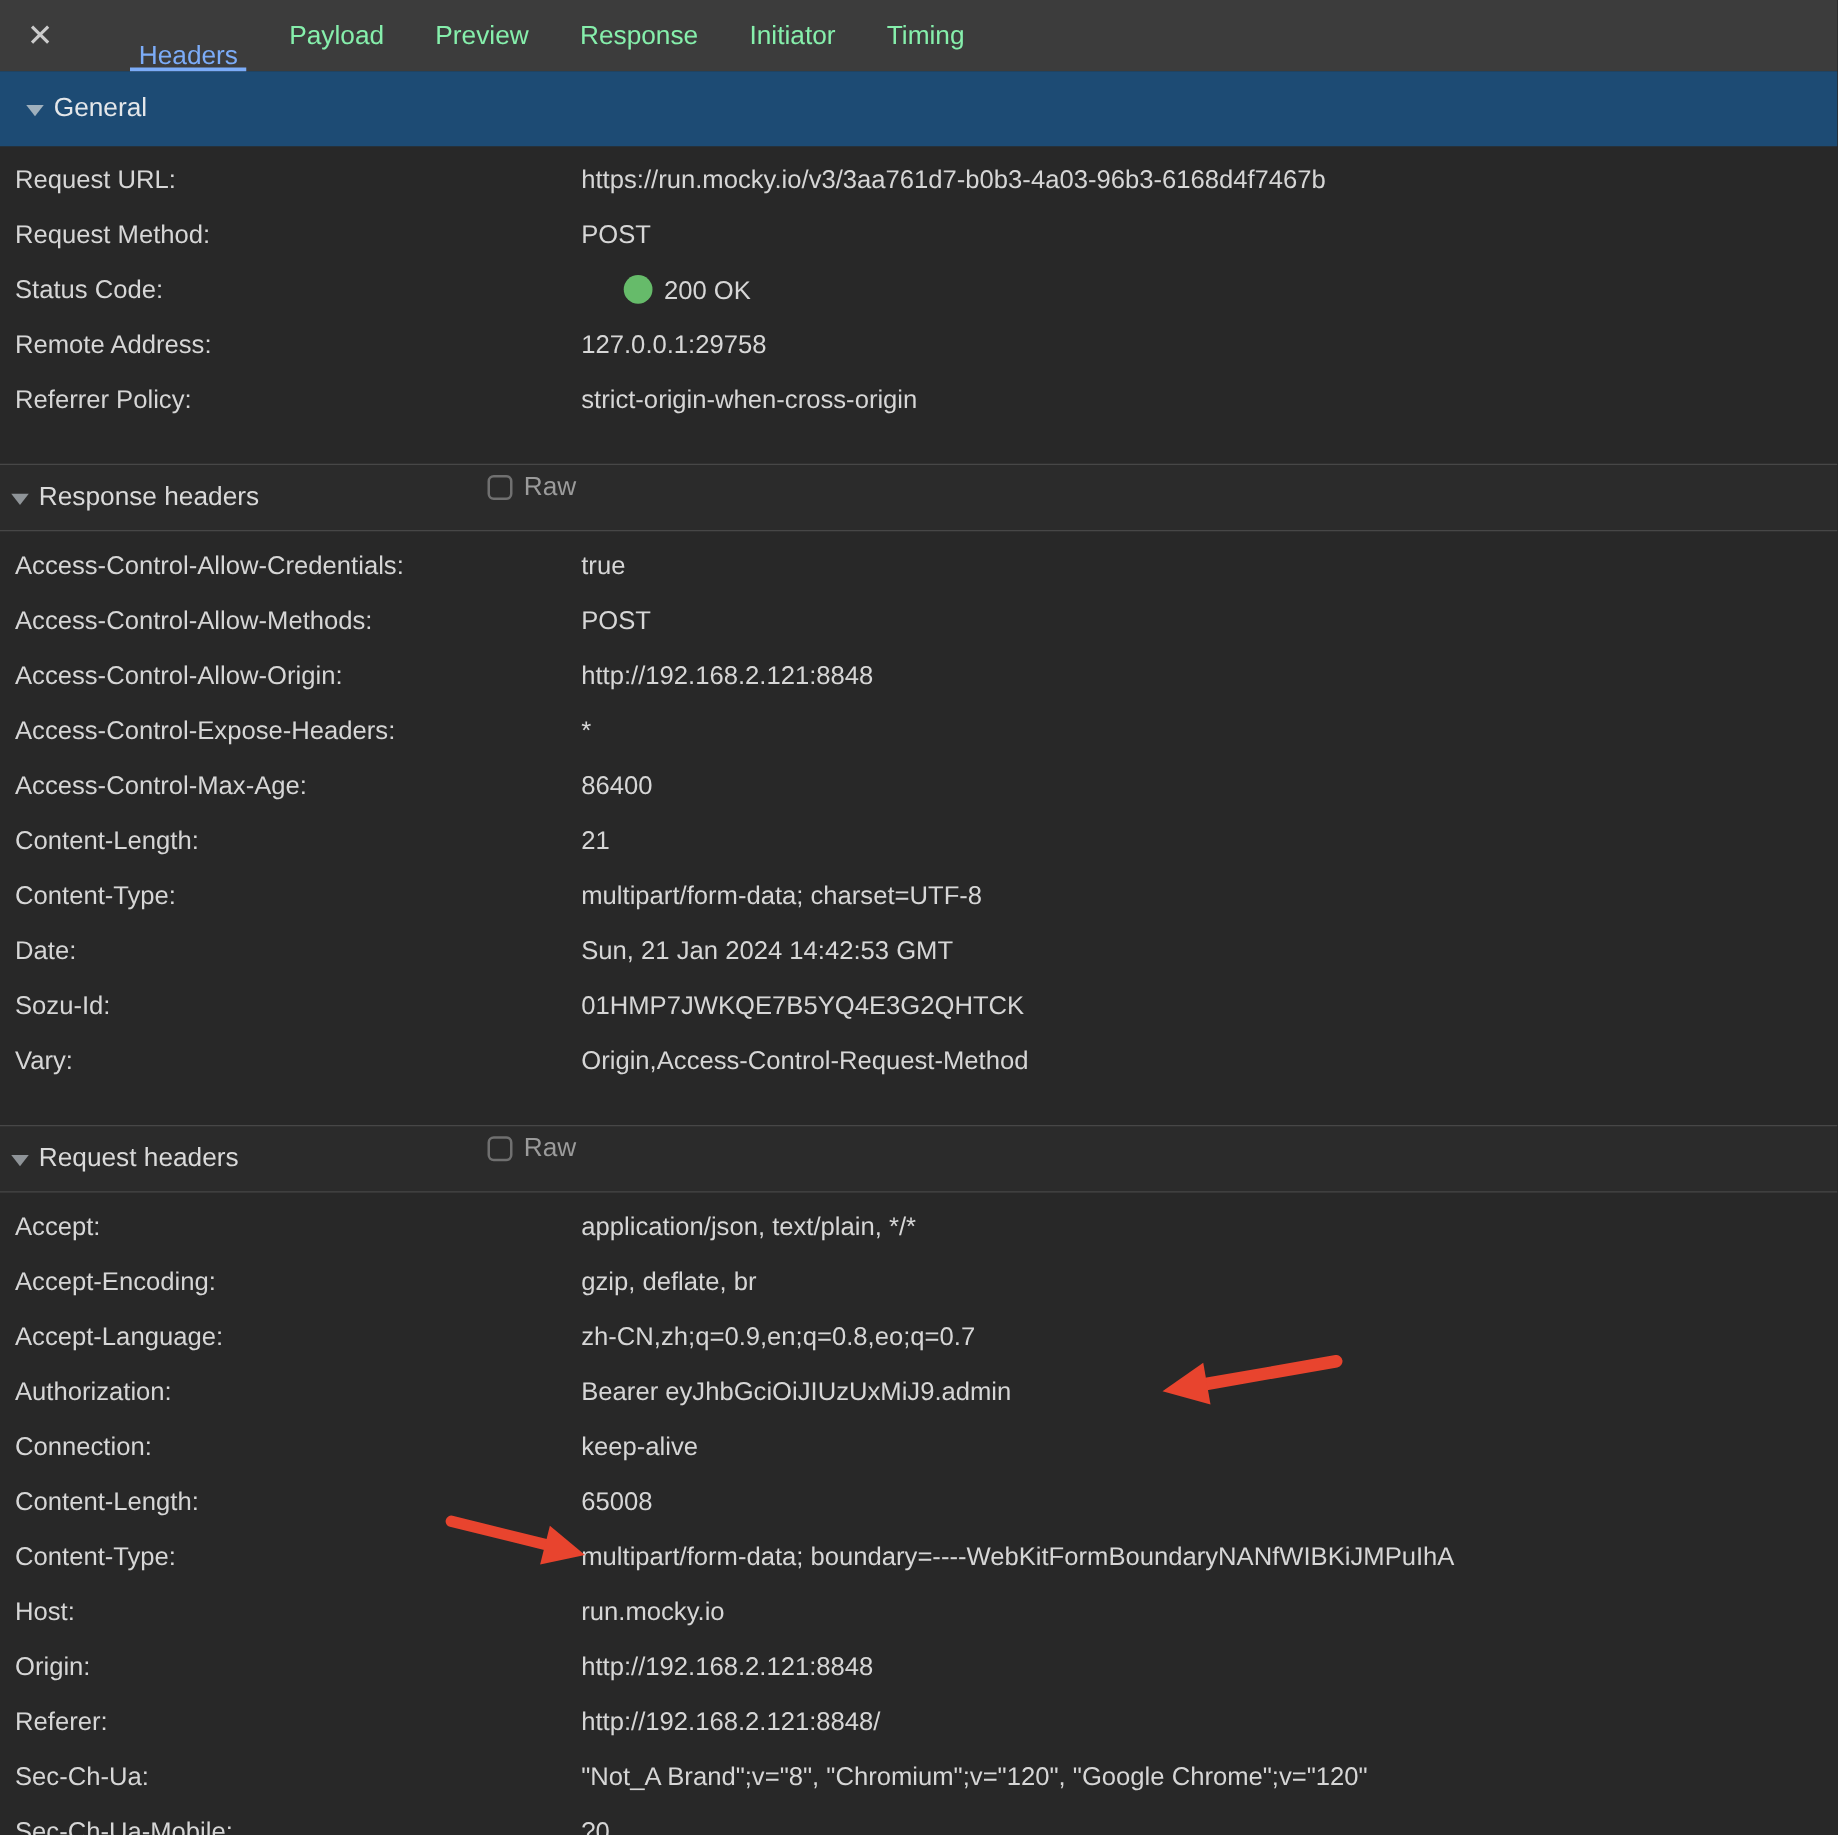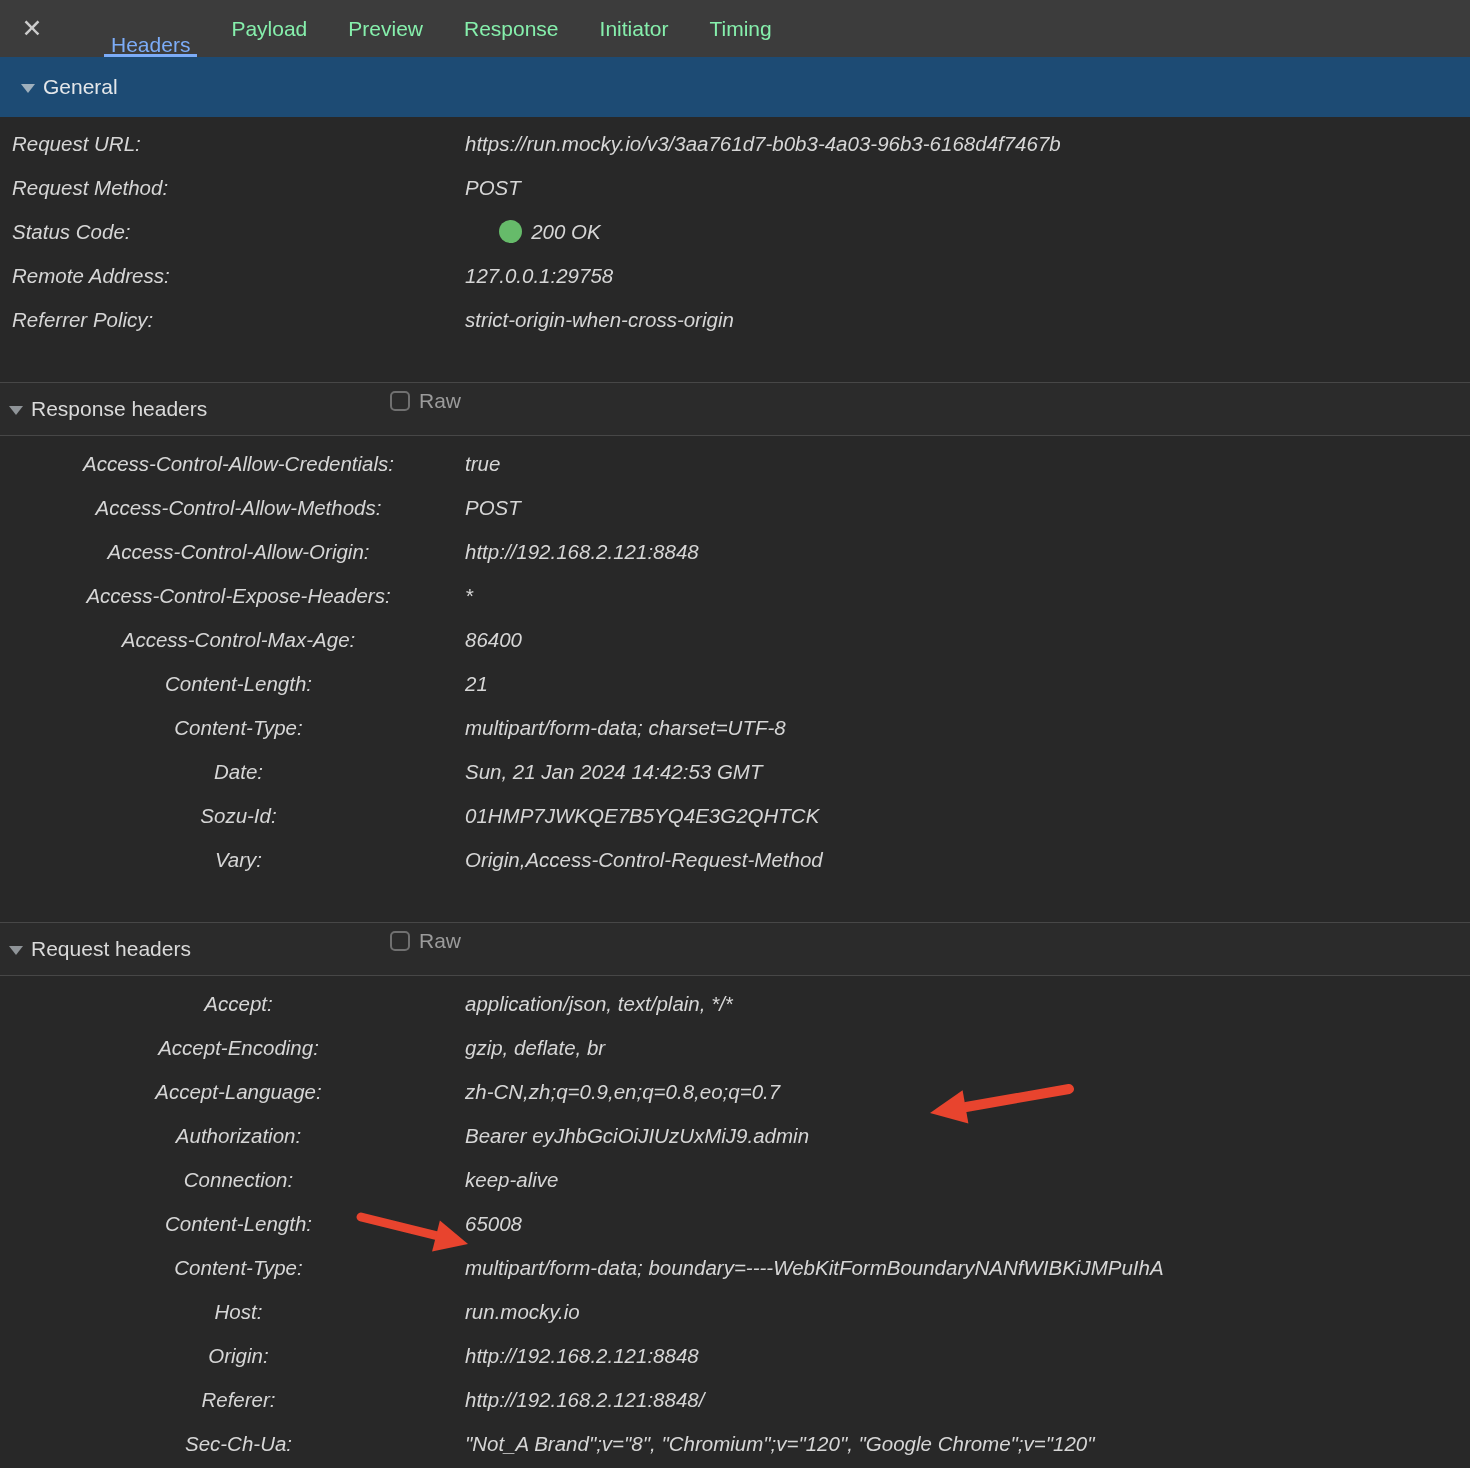--- a/index.html
+++ b/index.html
@@ -31,34 +31,34 @@
     padding-left:21px; font-size:21px; color:#e4e7ea;
   }
   .tri {
     width:0; height:0; flex:none;
     border-left:7px solid transparent; border-right:7px solid transparent;
     border-top:9px solid #9fb0bd; margin-right:8px; margin-top:2px;
   }
   .tri.gray { border-top-color:#8f9498; }
 
   
-  .rows { padding-top:5px;font-style:italic; }
-  .rows.req  { padding-top:6px;text-align:center; }
+  .rows { padding-top:5px; }
+  .rows.req  { padding-top:6px; }
   .row { height:44px; display:flex; align-items:center; font-size:20.5px; }
   .row .name  { width:465px; flex:none; padding-left:12px; color:#d6d6d6; }
   .row .value { color:#d6d6d6; white-space:pre; }
 
   .status-dot {
     display:inline-block; width:23px; height:23px; border-radius:50%;
     background:#66bb6a; margin-right:9px; vertical-align:-4px;
   }
 
   
   .section-strip {
-    margin-top:40px; height:54px; background:#2b2b2b;
+    margin-top:29px; height:54px; background:#2b2b2b;
     border-top:1px solid #474747; border-bottom:1px solid #474747;
     display:flex; align-items:center; padding-left:9px;
     position:relative; font-size:21px; color:#dadada;
   }
   .raw-group {
     position:absolute; left:390px; top:0; bottom:16px;
     display:flex; align-items:center; color:#9b9b9b; font-size:21px; cursor:pointer;
   }
   .raw-box {
     width:20px; height:20px; border:2px solid #707070; border-radius:5px;

